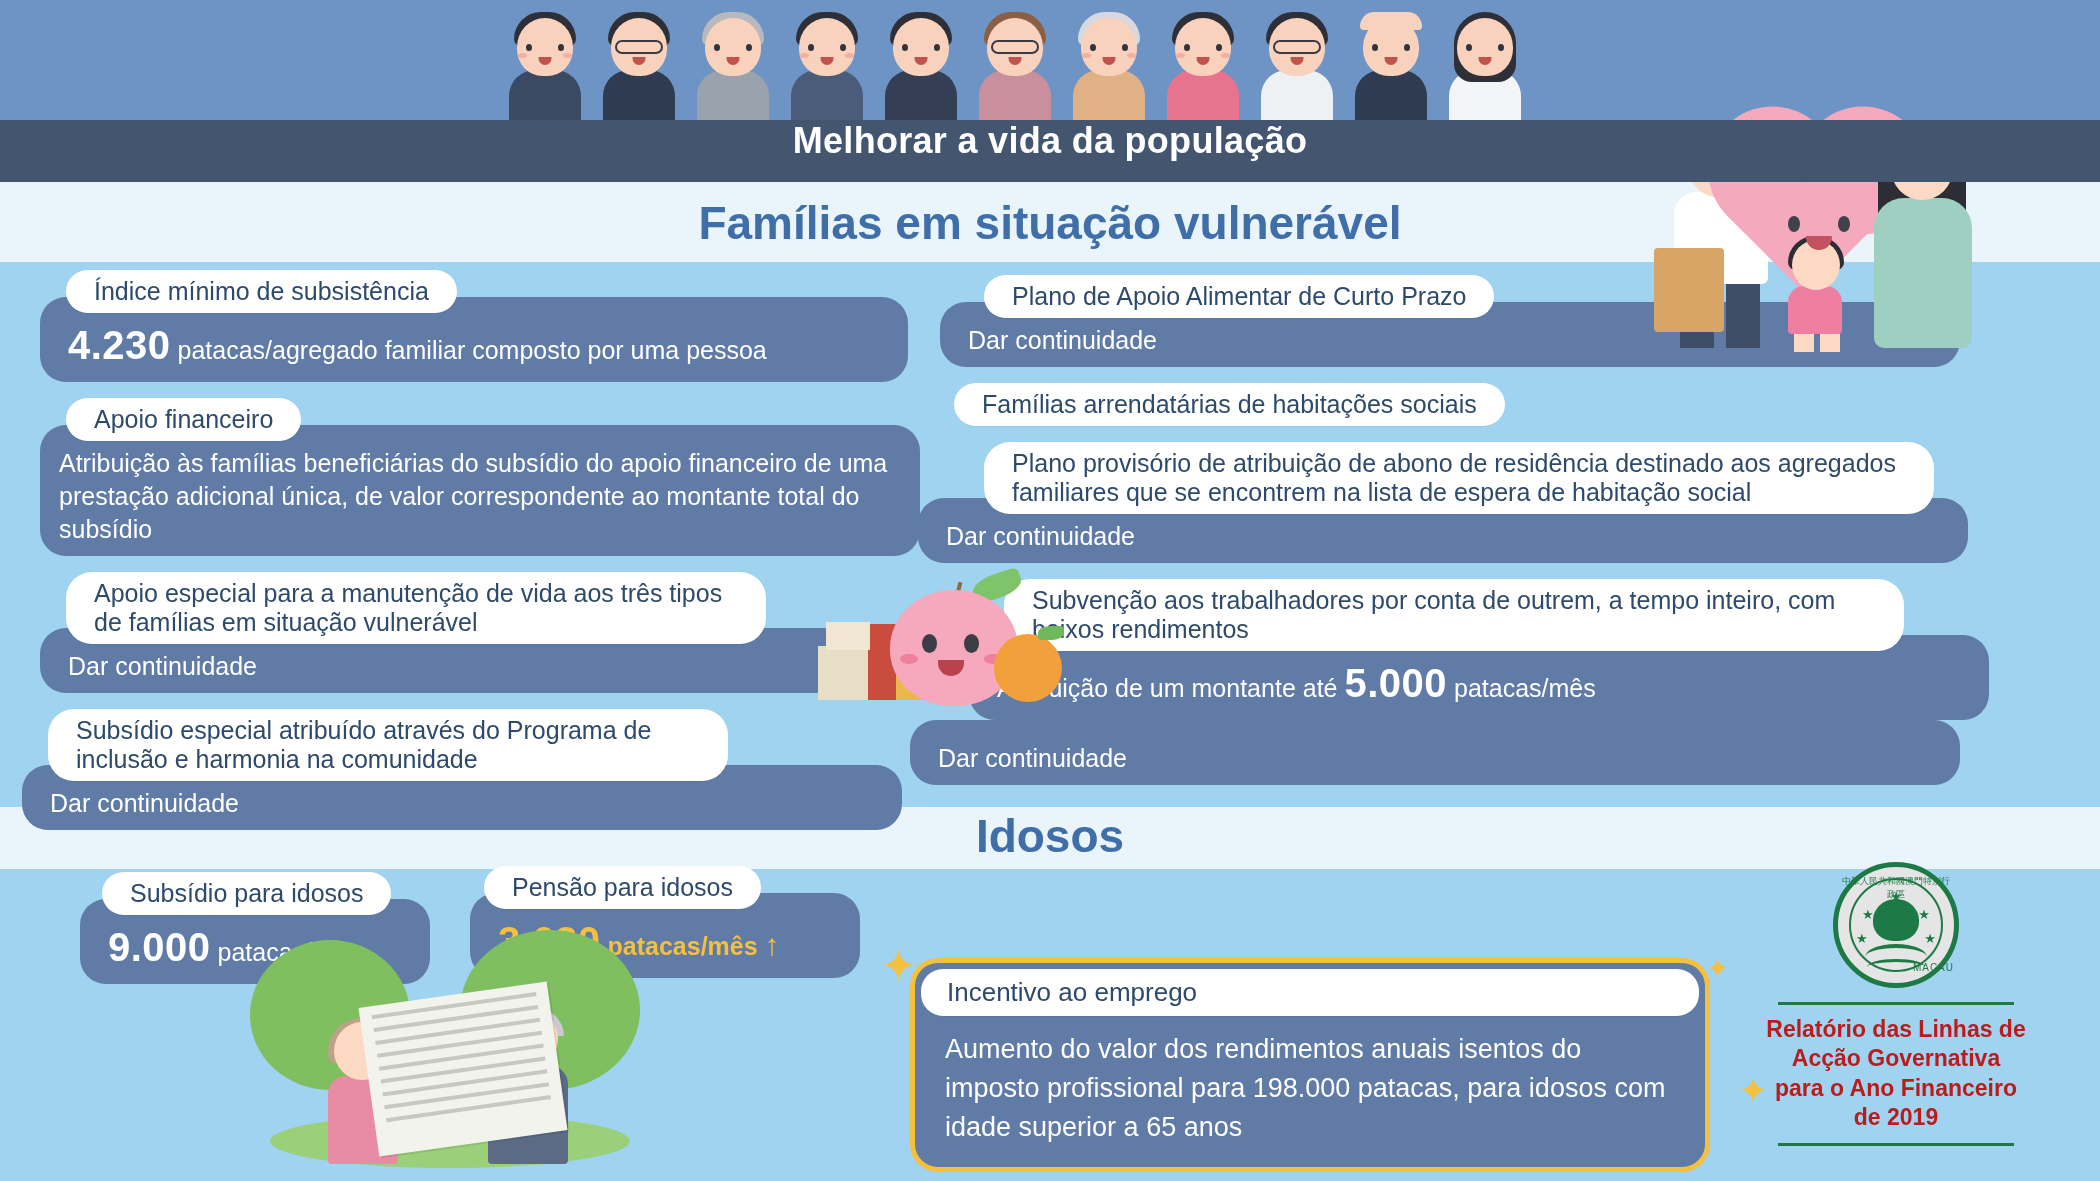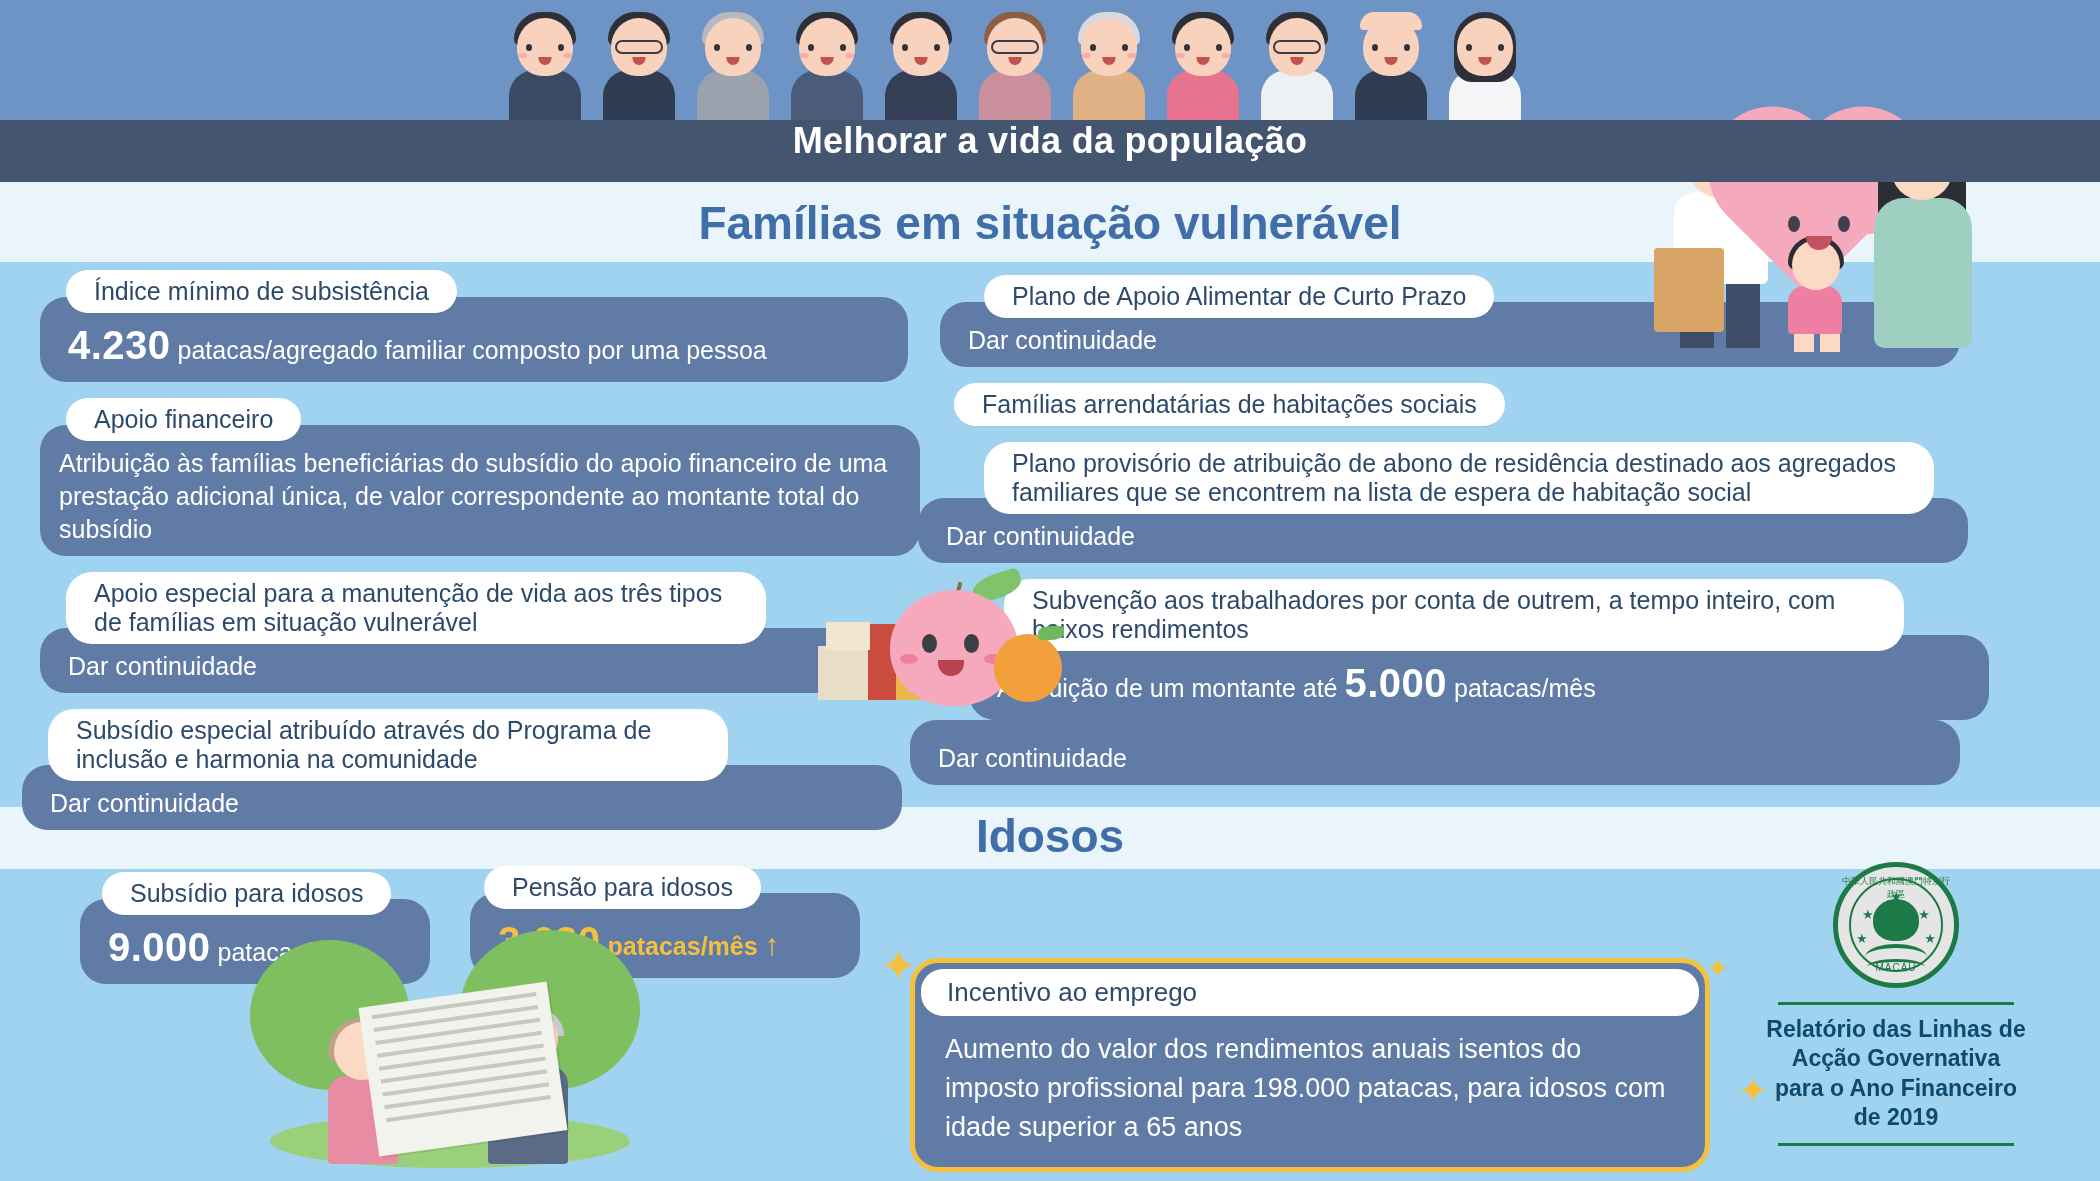--- a/index.html
+++ b/index.html
@@ -157,24 +157,24 @@
     position:absolute; left:50%; bottom:16px; transform:translateX(-50%);
     width:58px; height:8px; border-top:3px solid #1d7a46; border-radius:50%/100% 100% 0 0;
   }
   .emblem-star {
     position:absolute; color:#1d7a46; font-size:13px;
   }
   .emblem-text-top, .emblem-text-bot {
     position:absolute; left:0; right:0; color:#1d7a46; font-size:9px; text-align:center;
   }
   .emblem-text-top { top:8px; }
-  .emblem-text-bot { bottom:10px; font-size:10px; letter-spacing:1px;}
+  .emblem-text-bot { bottom:10px; font-size:10px; letter-spacing:1px;text-align:right;}
   .footer-rule { width:236px; height:3px; background:#1d7a46; margin:14px auto 10px; }
   .footer-txt {
-    color:#0c4a6e; font-size:23px; line-height:1.28; font-weight:600;
+    color:#b91c1c; font-size:23px; line-height:1.28; font-weight:600;
   }
   .footer-rule2 { width:236px; height:3px; background:#1d7a46; margin:10px auto 0; }
 
   
   .family-art {
     position:absolute; right:118px; top:120px; width:330px; height:230px; z-index:5;
   }
   .heart-pink {
     position:absolute; left:96px; top:34px; width:128px; height:112px;
     background:#f4a9bd; transform:rotate(-45deg); border-radius:0 0 14px 0;

